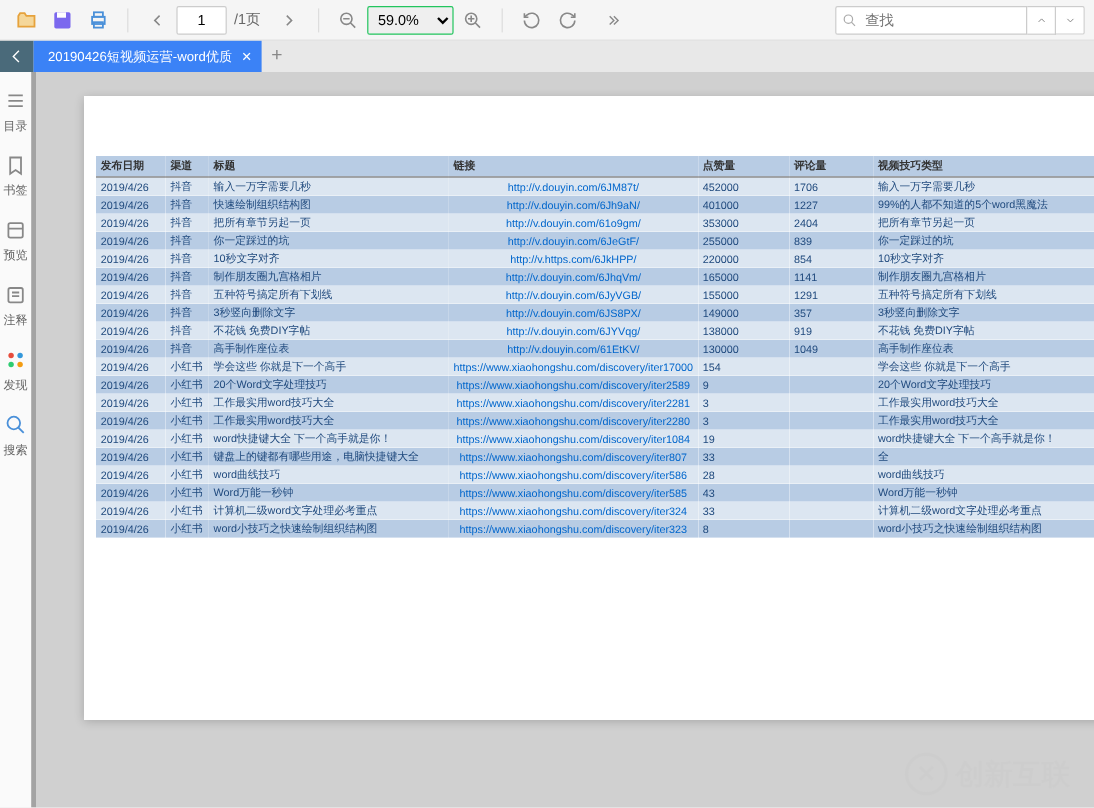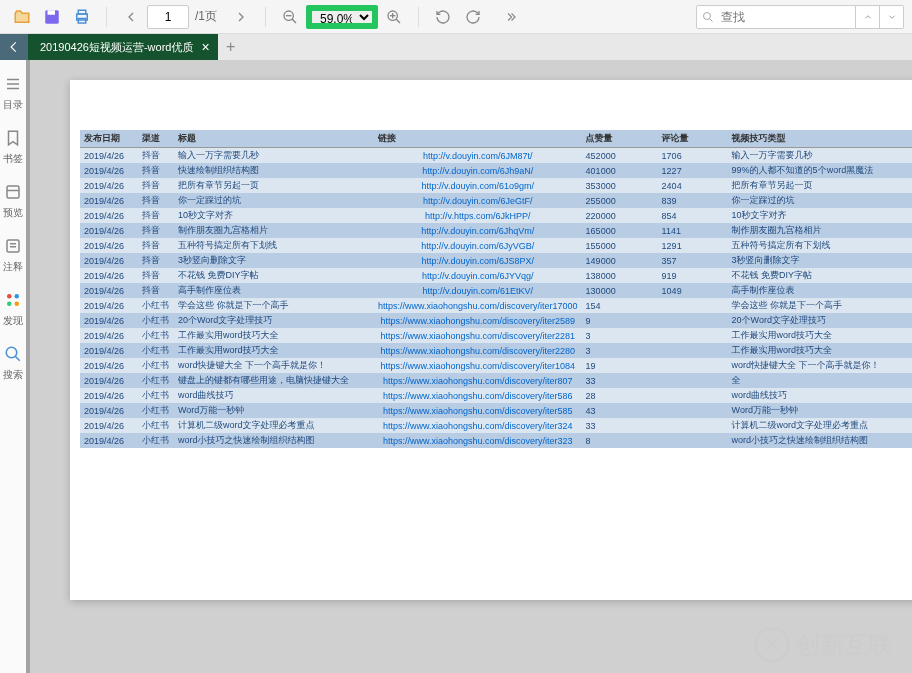--- a/index.html
+++ b/index.html
@@ -4,30 +4,30 @@
   <style>
     * { margin: 0; padding: 0; box-sizing: border-box; }
     body { font-family: "Microsoft YaHei", Arial, sans-serif; background: #f0f0f0; width: 912px; height: 673px; overflow: hidden; position: relative; }
     
     .toolbar { height: 34px; background: #f5f5f5; border-bottom: 1px solid #ddd; display: flex; align-items: center; padding: 0 8px; gap: 4px; }
     .toolbar-group { display: flex; align-items: center; gap: 2px; }
     .toolbar-sep { width: 1px; height: 20px; background: #ddd; margin: 0 6px; }
     .tb-btn { width: 28px; height: 28px; display: flex; align-items: center; justify-content: center; cursor: pointer; border-radius: 3px; color: #555; }
     .page-input { width: 42px; height: 24px; text-align: center; border: 1px solid #ccc; border-radius: 2px; font-size: 12px; }
     .page-label { font-size: 12px; color: #666; margin-left: 4px; }
-    .zoom-select { height: 24px; border: 6px solid #22c55e; border-radius: 2px; font-size: 12px; padding: 0 4px; width: 72px; }
+    .zoom-select { height: 24px; border: 1px solid #22c55e; border-radius: 2px; font-size: 12px; padding: 0 4px; width: 72px; }
     .search-box { margin-left: auto; display: flex; }
     .search-input { width: 160px; height: 24px; border: 1px solid #ccc; border-radius: 2px 0 0 2px; padding: 0 6px 0 24px; font-size: 12px; background: #fff; }
     .search-nav { width: 24px; height: 24px; border: 1px solid #ccc; border-left: none; display: flex; align-items: center; justify-content: center; cursor: pointer; background: #fff; color: #888; }
     .search-wrap { position: relative; }
     .search-icon-pos { position: absolute; left: 6px; top: 50%; transform: translateY(-50%); color: #aaa; pointer-events: none; }
     
     .tabbar { height: 26px; background: #e8e8e8; display: flex; align-items: center; }
     .back-btn { width: 28px; height: 26px; background: #4a6a7a; color: #fff; display: flex; align-items: center; justify-content: center; cursor: pointer; }
-    .tab { height: 26px; background: #14532d; color: #fff; display: flex; align-items: center; padding: 0 8px 0 12px; font-size: 11px; max-width: 190px; }
+    .tab { height: 26px; background: #3b82f6; color: #fff; display: flex; align-items: center; padding: 0 8px 0 12px; font-size: 11px; max-width: 190px; }
     .tab-label { white-space: nowrap; overflow: hidden; text-overflow: ellipsis; }
     .tab-close { margin-left: 8px; cursor: pointer; font-size: 14px; }
     .tab-add { width: 26px; height: 26px; display: flex; align-items: center; justify-content: center; color: #888; cursor: pointer; font-size: 16px; }
     
     .main { display: flex; height: calc(673px - 60px); }
     .sidebar { width: 30px; background: #fafafa; border-right: 4px solid #a3a3a3; display: flex; flex-direction: column; align-items: center; padding-top: 8px; }
     .side-item { width: 30px; display: flex; flex-direction: column; align-items: center; justify-content: center; cursor: pointer; color: #666; padding: 6px 0 10px 0; }
     .side-item .icon { width: 20px; height: 20px; display: flex; align-items: center; justify-content: center; }
     .side-item .label { font-size: 10px; margin-top: 4px; writing-mode: horizontal-tb; }
     

